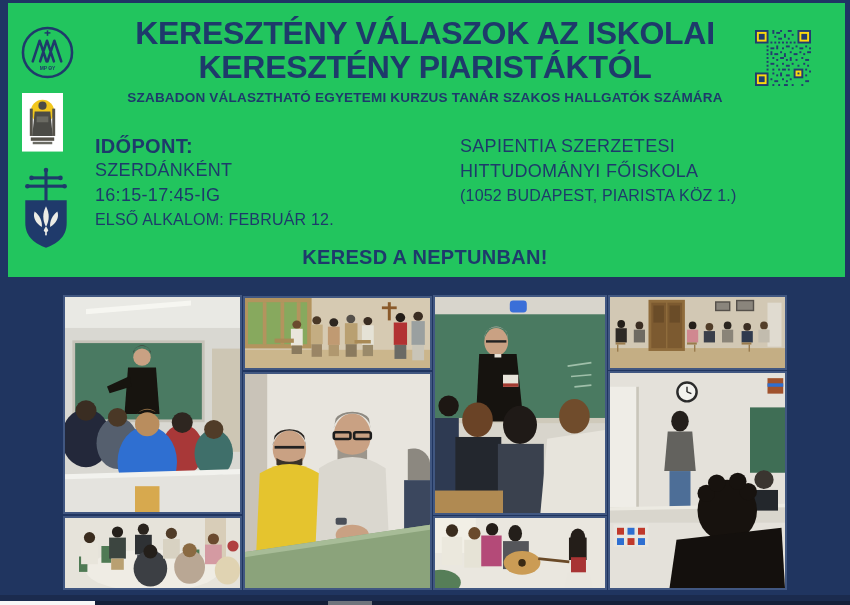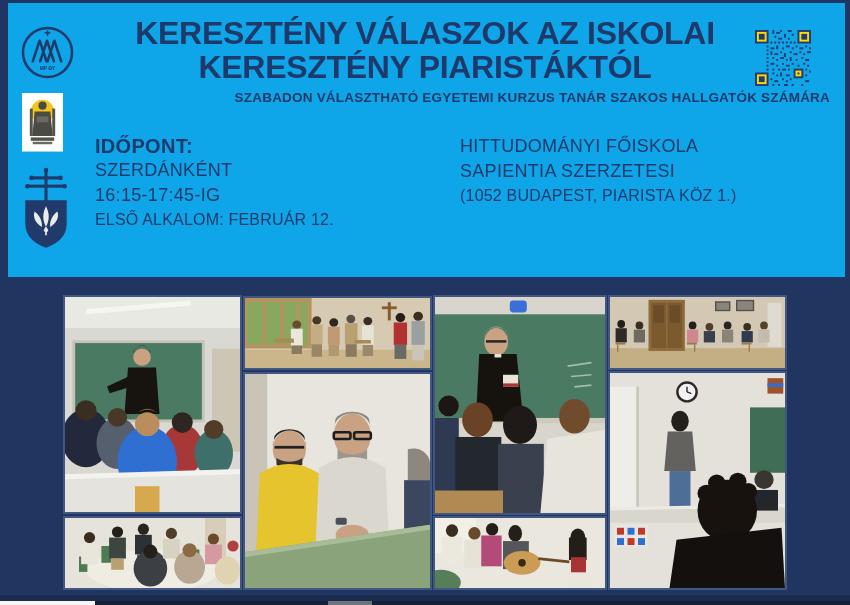--- a/index.html
+++ b/index.html
@@ -1,31 +1,31 @@
 <!DOCTYPE html>
 <html><head>
 <meta charset="utf-8">
 <style>
   html,body{margin:0;padding:0;background:#2b2b2b;}
   .stage{
     position:relative;width:850px;height:605px;overflow:hidden;
-    background:#0ea5e9;font-family:"Liberation Sans", sans-serif;
+    background:#22c55e;font-family:"Liberation Sans", sans-serif;
     -webkit-font-smoothing:antialiased;
   }
   .abs{position:absolute;}
   
   .strip-top{top:0;left:0;width:850px;height:3px;background:#1F3564;}
   .strip-left{top:0;left:0;width:8px;height:280px;background:#1F3564;}
   .strip-right{top:0;right:0;width:5px;height:280px;background:#1F3564;}
   .navy-lower{top:277px;left:0;width:850px;height:328px;background:#203560;}
 
   
   .title{left:20px;top:16px;width:810px;text-align:center;color:#1E3A6B;
     font-weight:bold;font-size:32px;line-height:34px;letter-spacing:-0.3px;}
-  .subtitle{left:20px;top:90px;width:810px;text-align:right;color:#1E3A6B;
+  .subtitle{left:20px;top:90px;width:810px;text-align:center;color:#1E3A6B;
     font-weight:bold;font-size:13.5px;letter-spacing:0.2px;}
 
   
   .info-block{top:134px;width:305px;text-align:left;color:#1E3A6B;}
   .info-block.schedule{left:95px;}
   .info-block.location{left:460px;}
   .info-heading{font-size:20px;font-weight:bold;line-height:24px;letter-spacing:0.3px;}
   .info-line{font-size:18px;line-height:25px;letter-spacing:0.3px;}
   .info-line-small{font-size:16px;line-height:24px;letter-spacing:0.2px;}
 
@@ -66,25 +66,26 @@
   <div class="abs subtitle">SZABADON VÁLASZTHATÓ EGYETEMI KURZUS TANÁR SZAKOS HALLGATÓK SZÁMÁRA</div>
 
   <div class="abs info-block schedule">
     <div class="info-heading">IDŐPONT:</div>
     <div class="info-line">SZERDÁNKÉNT</div>
     <div class="info-line">16:15-17:45-IG</div>
     <div class="info-line-small">ELSŐ ALKALOM: FEBRUÁR 12.</div>
   </div>
 
   <div class="abs info-block location">
+    <div class="info-line">SAPIENTIA SZERZETESI</div>
     <div class="info-line">HITTUDOMÁNYI FŐISKOLA</div>
-    <div class="info-line">SAPIENTIA SZERZETESI</div>
     <div class="info-line-small">(1052 BUDAPEST, PIARISTA KÖZ 1.)</div>
   </div>
 
+  <div class="abs cta">KERESD A NEPTUNBAN!</div>
 
   <div class="abs" style="left:20px;top:25px;width:55px;height:55px;">
     <svg viewBox="0 0 56 56">
       <circle cx="28" cy="28" r="25" fill="none" stroke="#1F3A6B" stroke-width="2.6"></circle>
       <rect x="27.2" y="5.5" width="1.6" height="5.5" fill="#1F3A6B"></rect>
       <rect x="25" y="7.3" width="6" height="1.5" fill="#1F3A6B"></rect>
       <path d="M13 37 L20 16 L27 37 M20.5 37 L27.5 16 L34.5 37 M28 37 L35 16 L42 37" fill="none" stroke="#1F3A6B" stroke-width="2.6" stroke-linecap="round" stroke-linejoin="round"></path>
       <text x="28" y="46" font-size="5" font-weight="bold" fill="#1F3A6B" text-anchor="middle" font-family="Liberation Sans, sans-serif">MP ΘY</text>
     </svg>
   </div>

